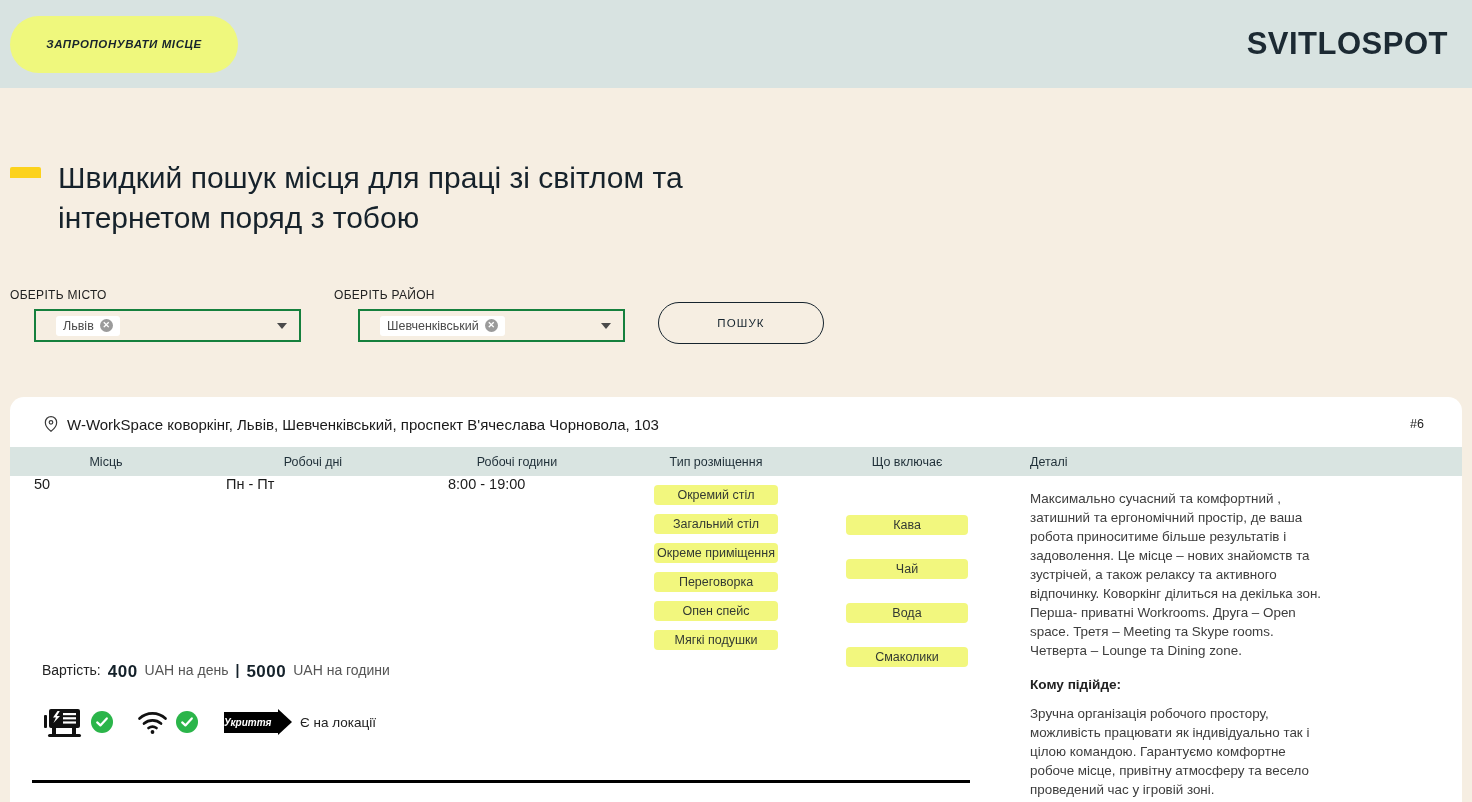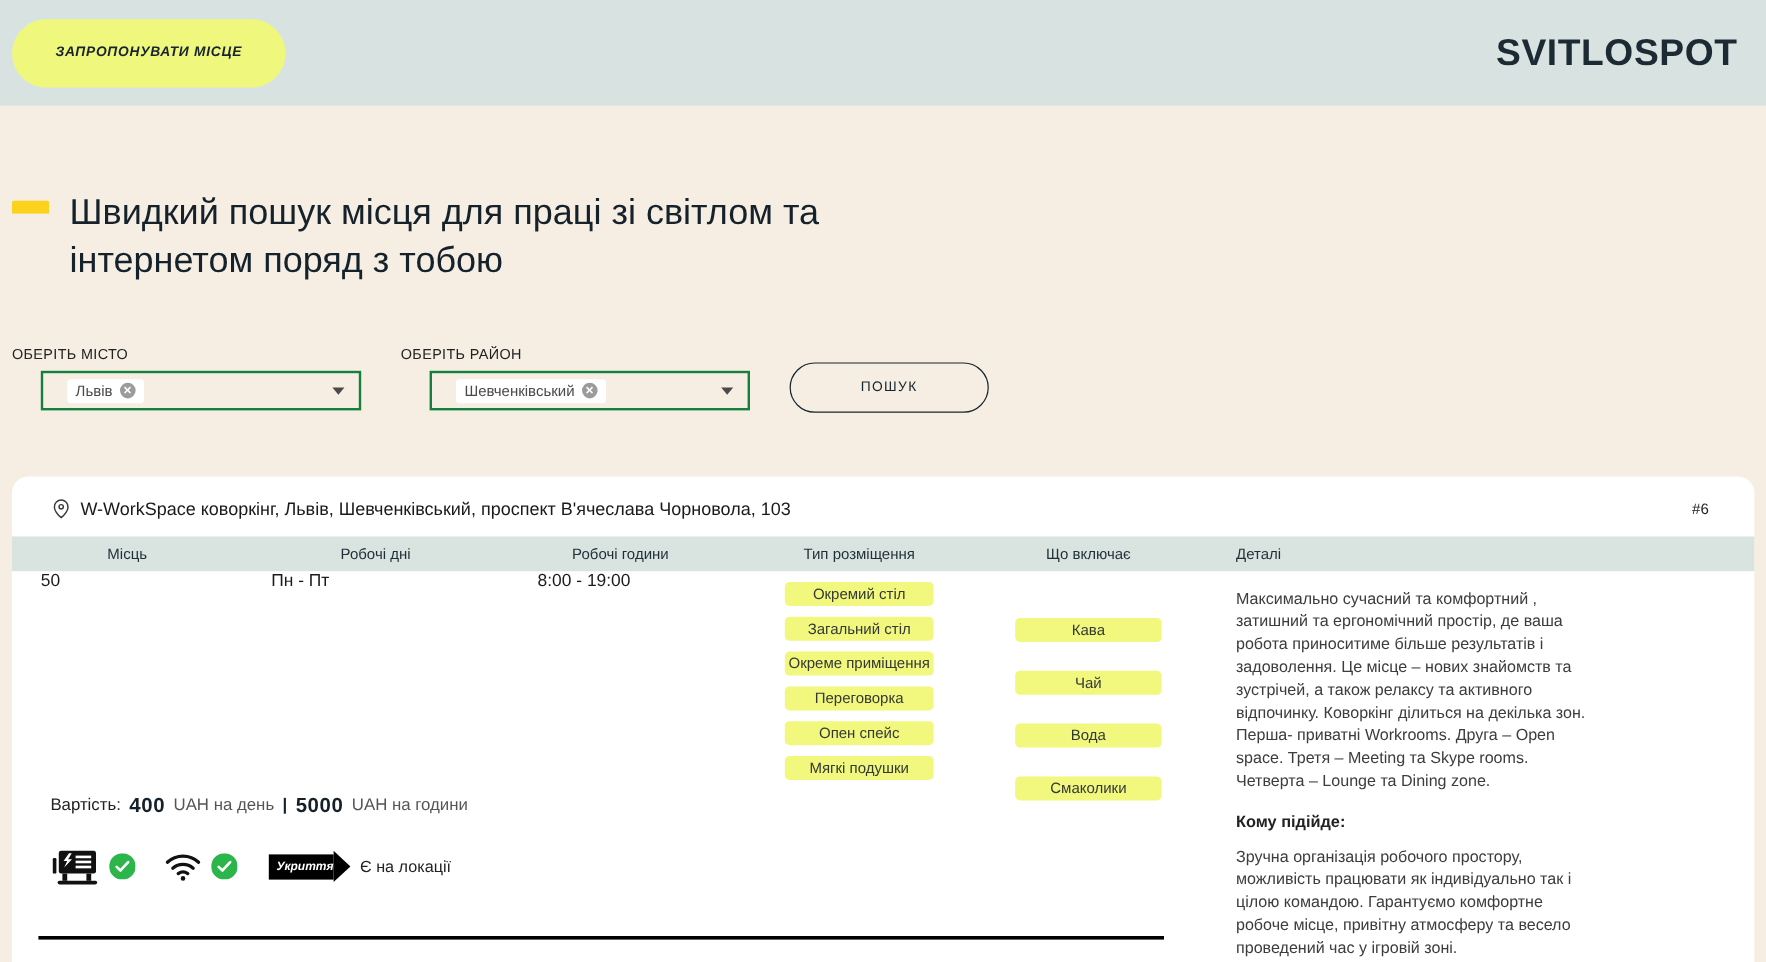--- a/index.html
+++ b/index.html
@@ -150,24 +150,24 @@
   .price-sep { font-weight: 700; color: #14212a; }
 
   .amenities-row {
     display: flex; align-items: center;
     padding-left: 33px; margin-top: 16px; height: 48px;
   }
   .amen-check { margin: 0 0 0 8px; display: inline-flex; }
   .gap24 { width: 24px; } .gap26 { width: 26px; }
   .shelter {
     position: relative; margin-right: 22px;
-    display: inline-flex; align-items: center; justify-content: flex-end;
+    display: inline-flex; align-items: center; justify-content: flex-start;
     background: #000; color: #fff;
     height: 21px; width: 54px;
-    font-size: 10px; font-style: italic; font-weight: 700; padding-left: 40px;
+    font-size: 10px; font-style: italic; font-weight: 700;
   }
   .shelter::after {
     content: ""; position: absolute; left: 100%; top: 50%;
     transform: translateY(-50%);
     border-left: 14px solid #000;
     border-top: 13px solid transparent;
     border-bottom: 13px solid transparent;
   }
   .shelter-status { font-size: 13.5px; color: #222; }
 

